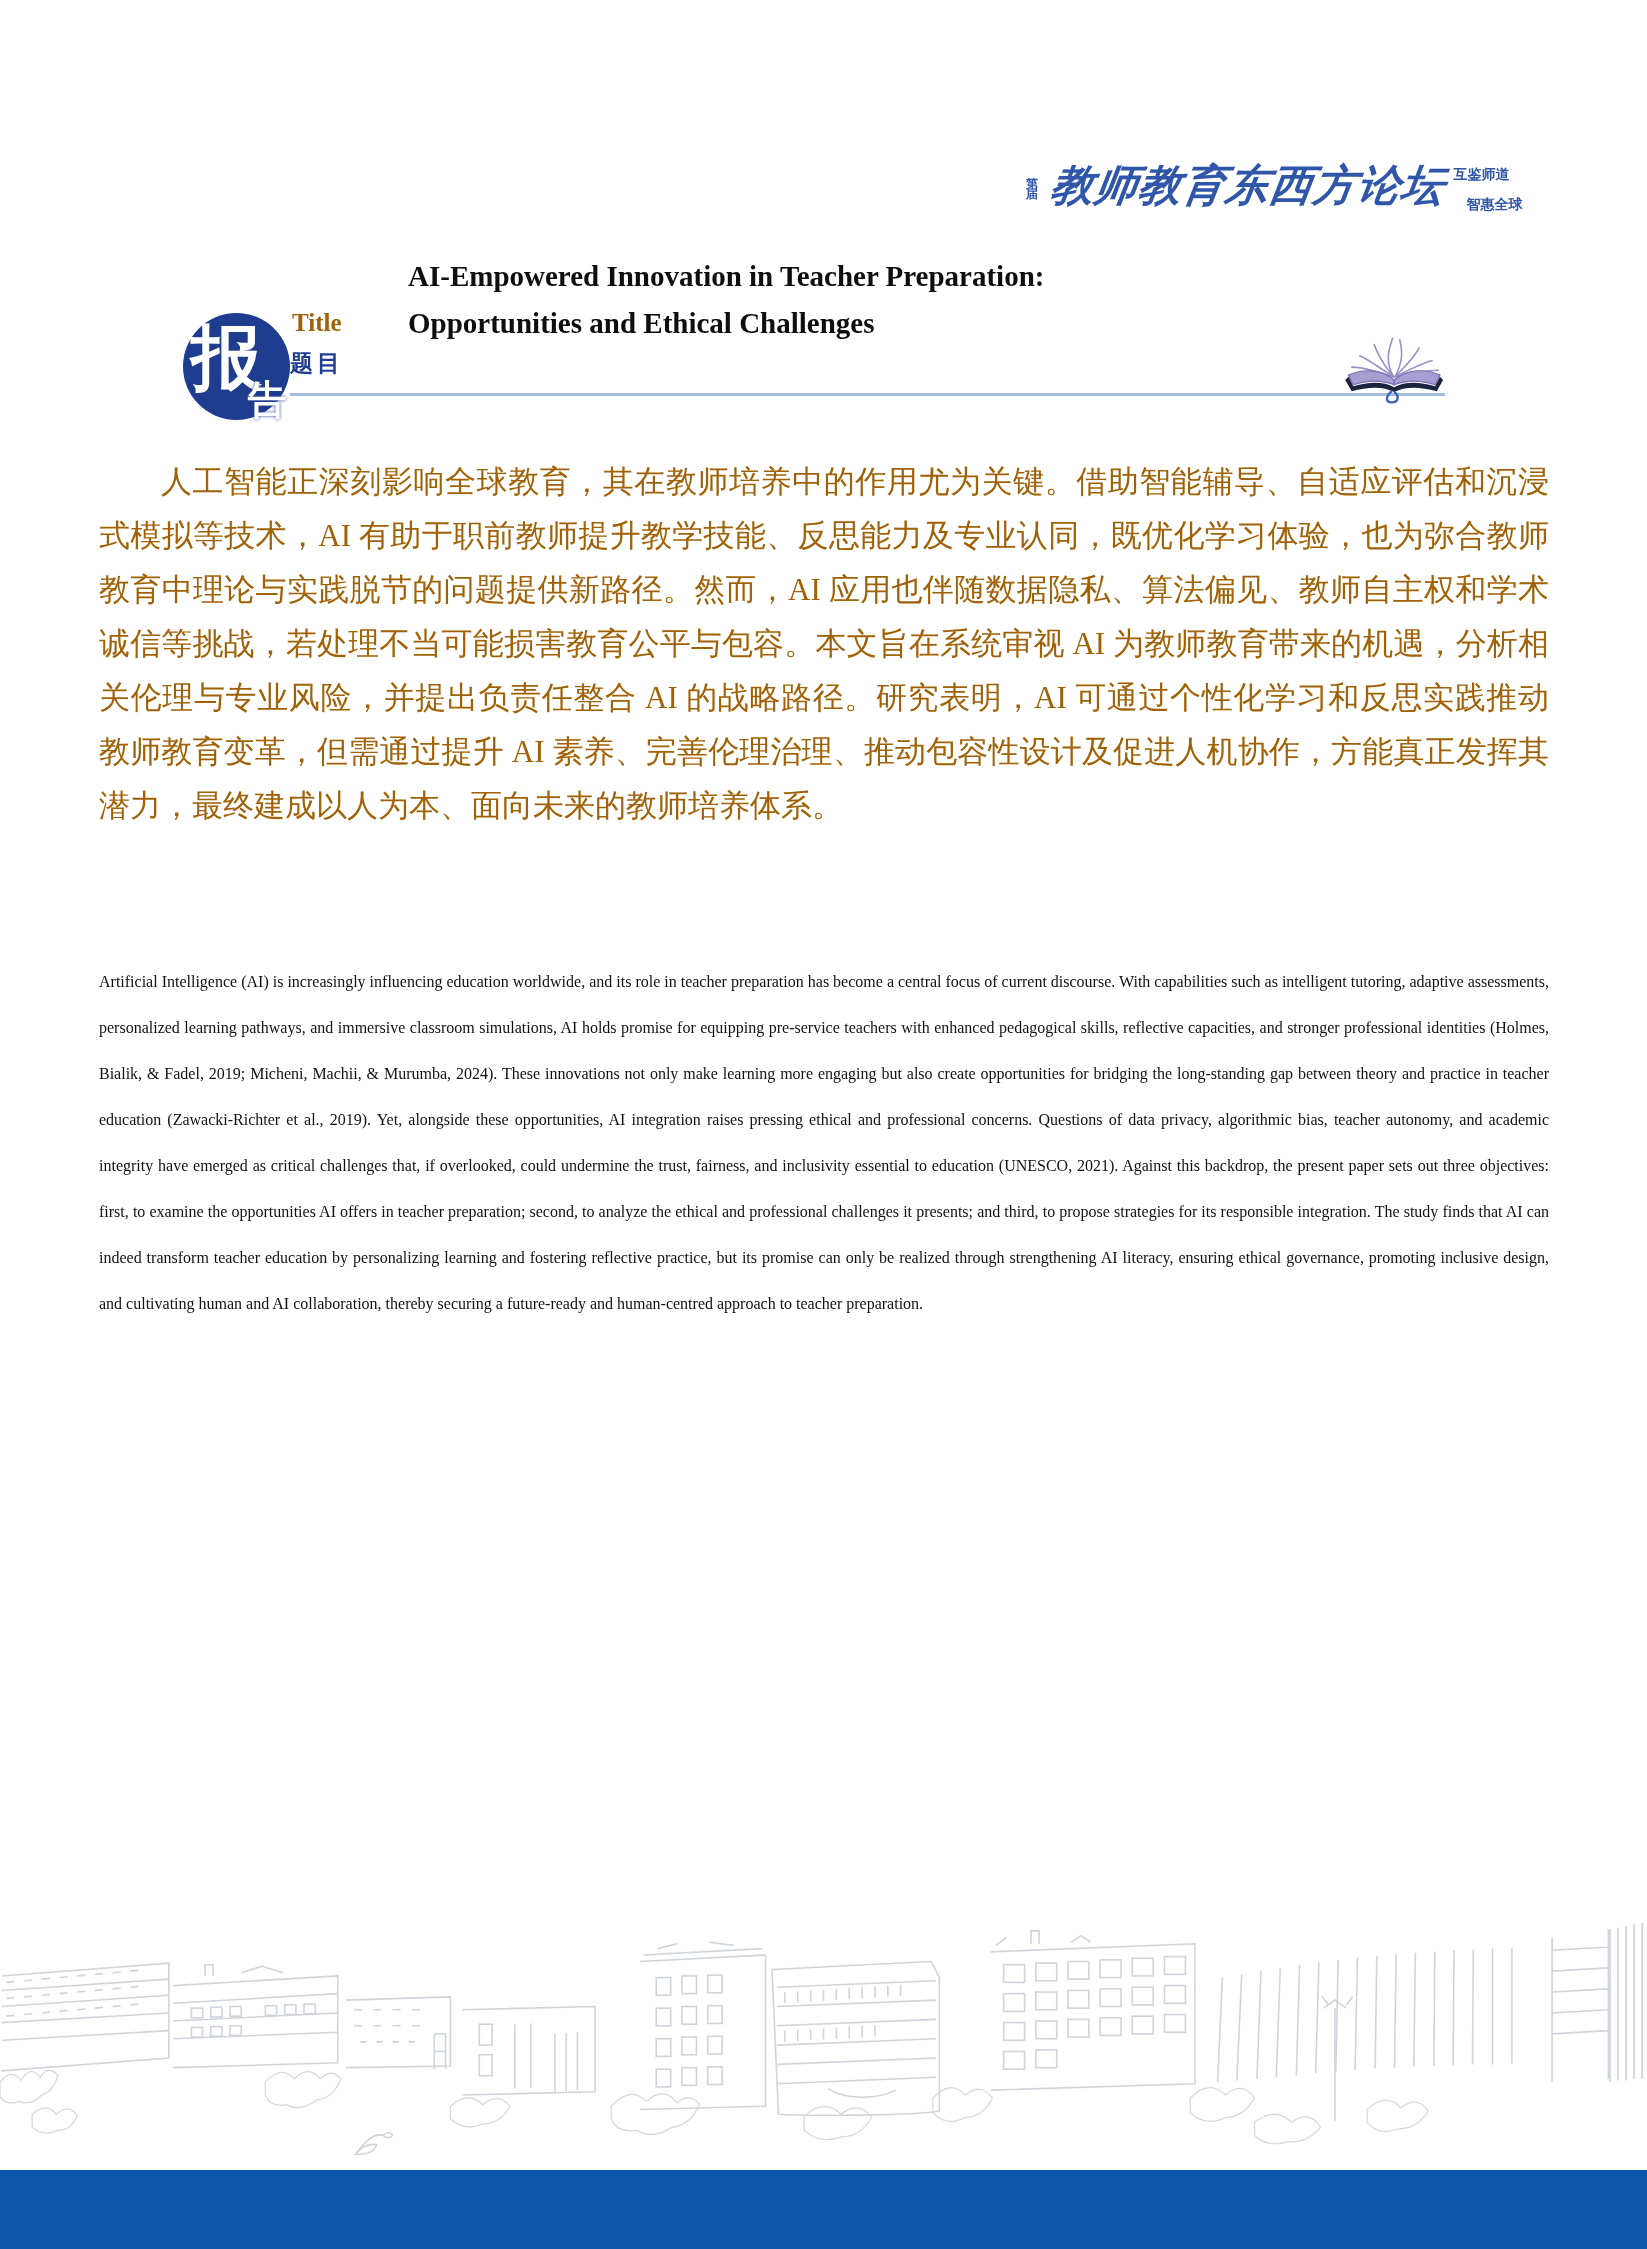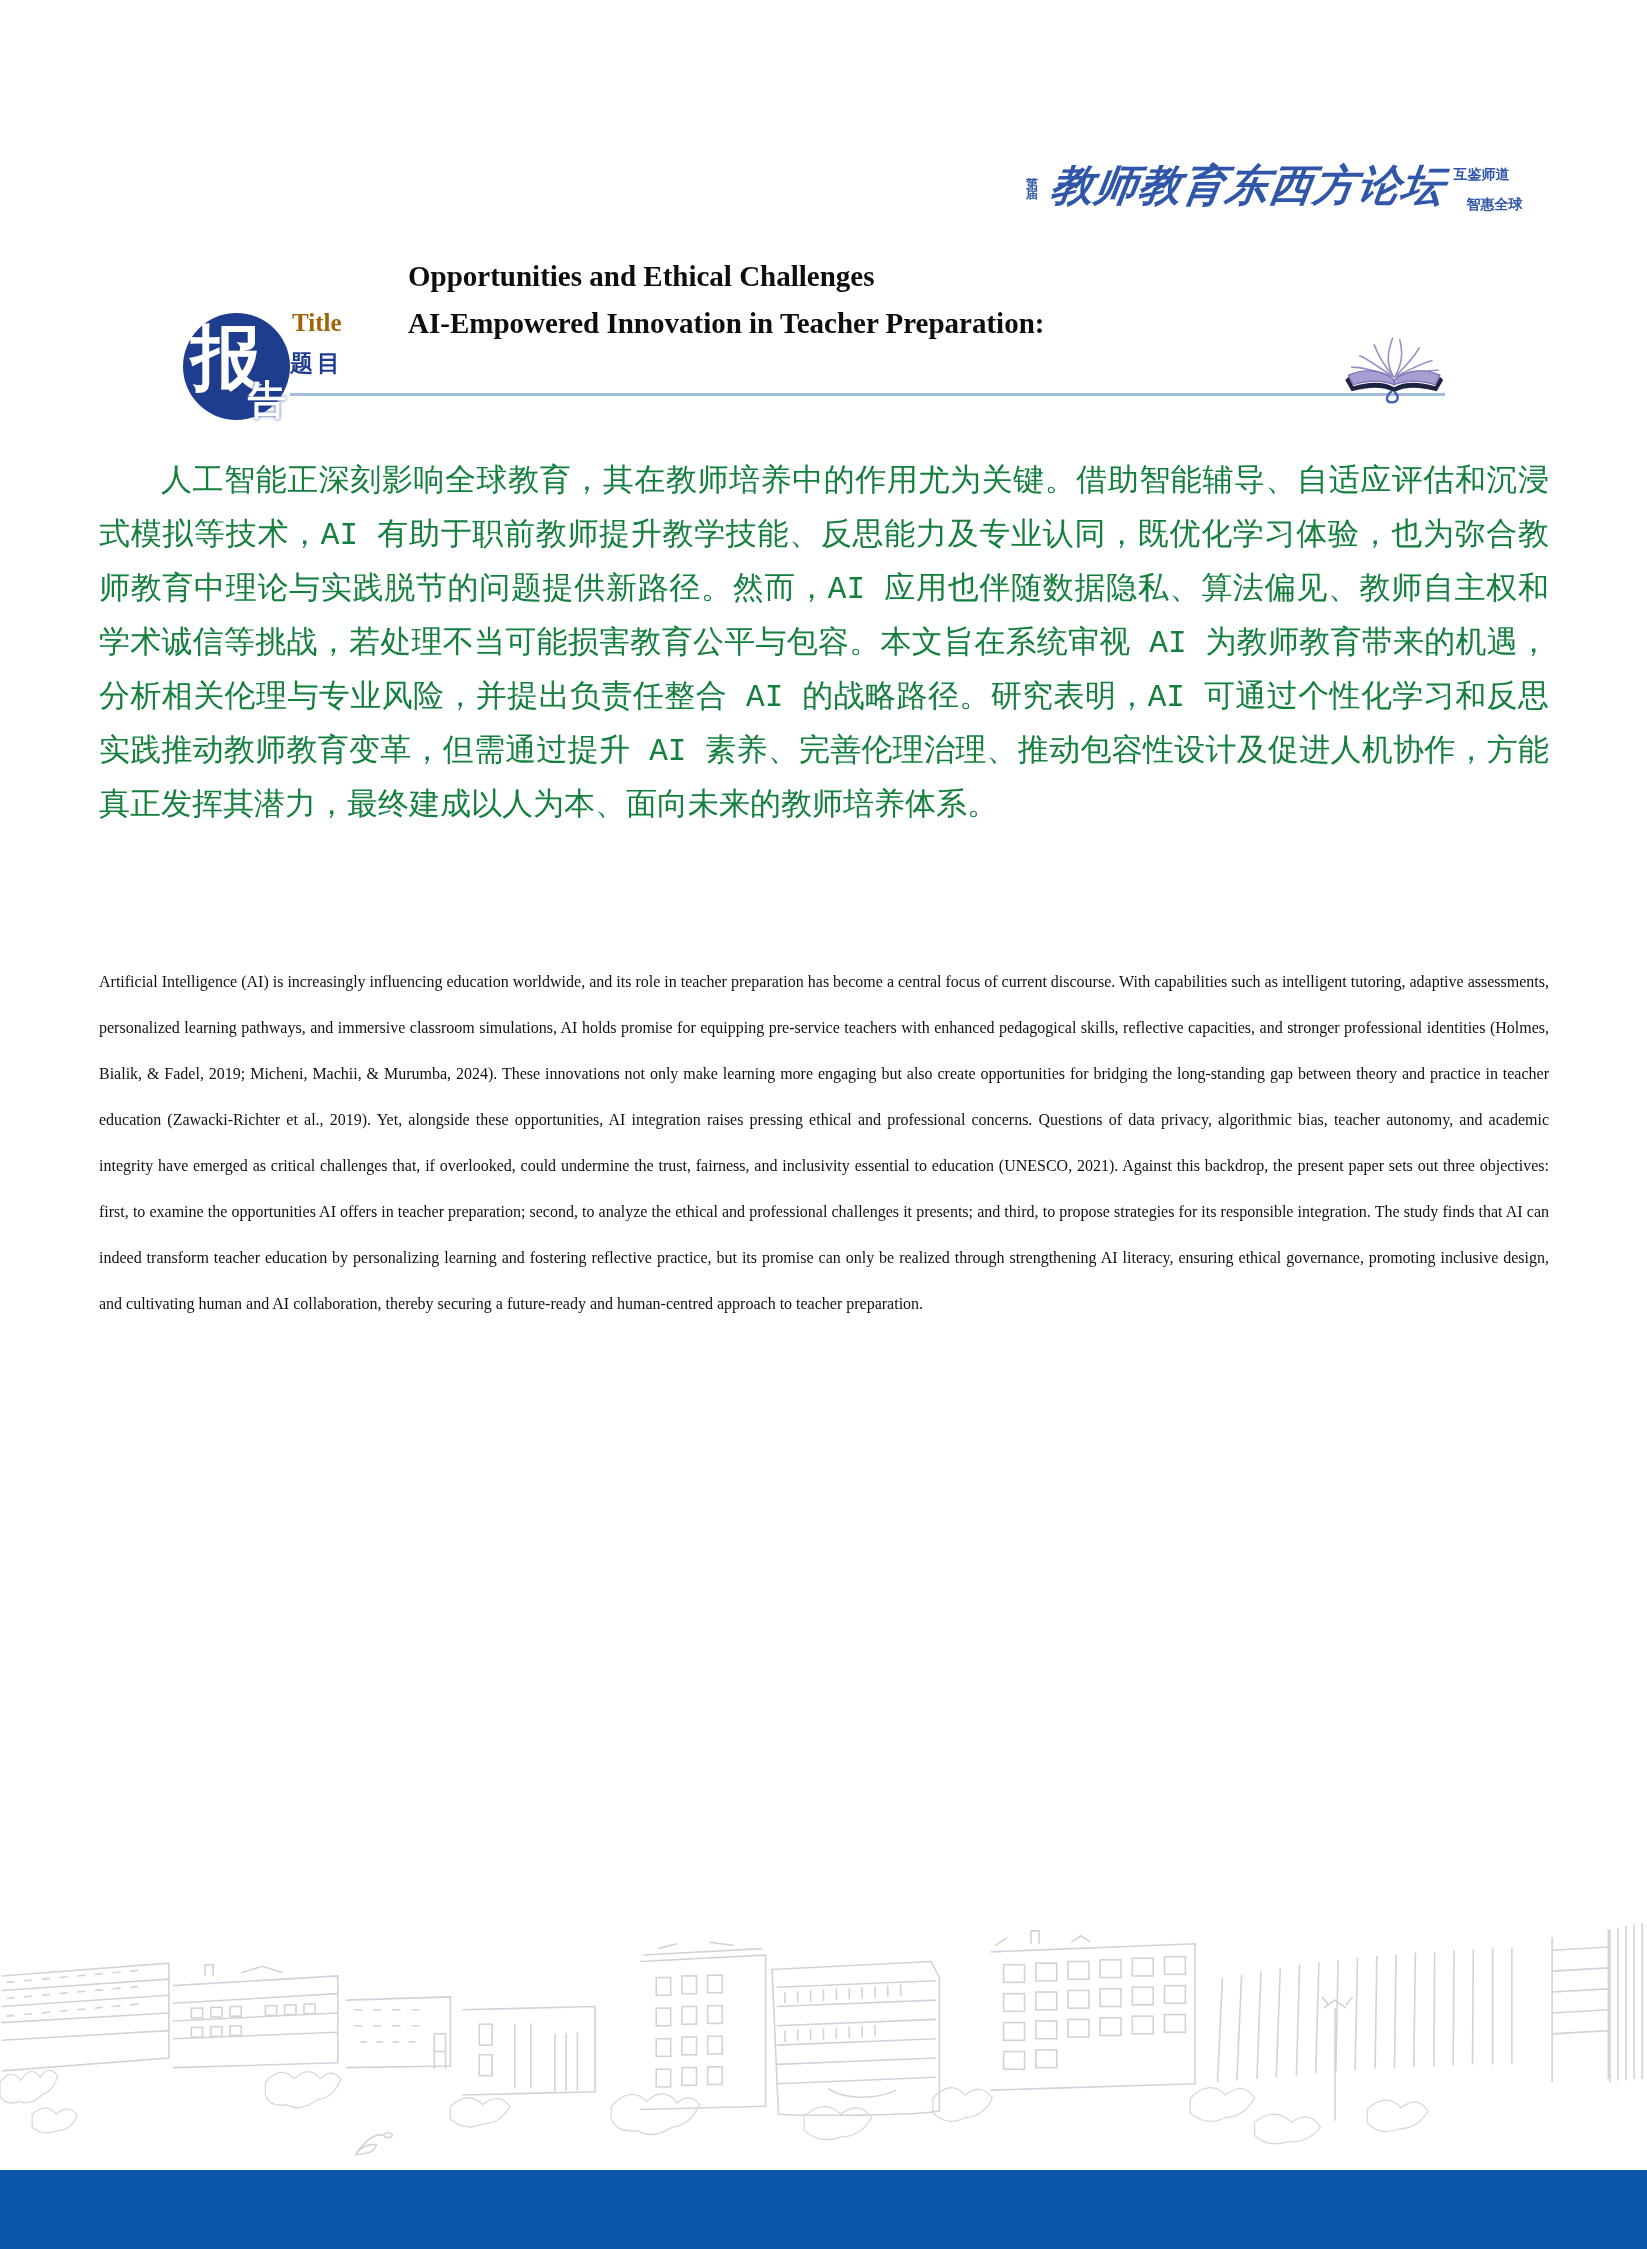--- a/index.html
+++ b/index.html
@@ -61,23 +61,23 @@
     font-size:31px;line-height:37px;margin-top:9.7px;color:#0e0e0e;white-space:nowrap;
   }
   .title-underline{
     position:absolute;left:290px;top:393px;width:1155px;height:3.2px;
     background:#a3bcd9;
   }
   .book-icon{position:absolute;left:1342px;top:335px;width:106px;height:69px;}
   
   .abstract-zh{
     position:absolute;left:99px;top:455px;width:1450px;
-    font-family:Liberation Mono, monospace;
+    font-family:Liberation Serif, serif;
     font-size:31px;line-height:54px;text-align:justify;text-indent:2em;
-    color:#15803d;
+    color:#a16207;
   }
   .abstract-en{
     position:absolute;left:99px;top:959px;width:1450px;
     font-family:"Liberation Serif", serif;
     font-size:16px;line-height:46px;text-align:justify;color:#111;
   }
   
   .skyline{position:absolute;left:0;top:1913px;width:1647px;height:257px;}
   .footer-band{
     position:absolute;left:0;bottom:0;width:1647px;height:80px;
@@ -99,22 +99,22 @@
   </div>
 
   <div class="badge-circle">
     <span class="badge-main">报</span>
     <span class="badge-sub">告</span>
   </div>
   <div class="label-title-en">Title</div>
   <div class="label-title-zh">题目</div>
 
   <div class="title-block">
+    <div class="title-en">AI-Empowered Innovation in Teacher Preparation:</div>
     <div class="title-en">Opportunities and Ethical Challenges</div>
-    <div class="title-en">AI-Empowered Innovation in Teacher Preparation:</div>
   </div>
   <div class="title-underline"></div>
 
   <svg class="book-icon" viewBox="0 0 132 86" fill="none">
 
     <g stroke="#9a90c8" stroke-width="2" stroke-linecap="round">
       <path d="M64 52 C 52 30, 60 14, 63 4"></path>
       <path d="M64 52 C 48 32, 44 22, 40 12"></path>
       <path d="M64 52 C 42 38, 32 30, 22 26"></path>
       <path d="M64 52 C 40 44, 26 40, 12 40"></path>

